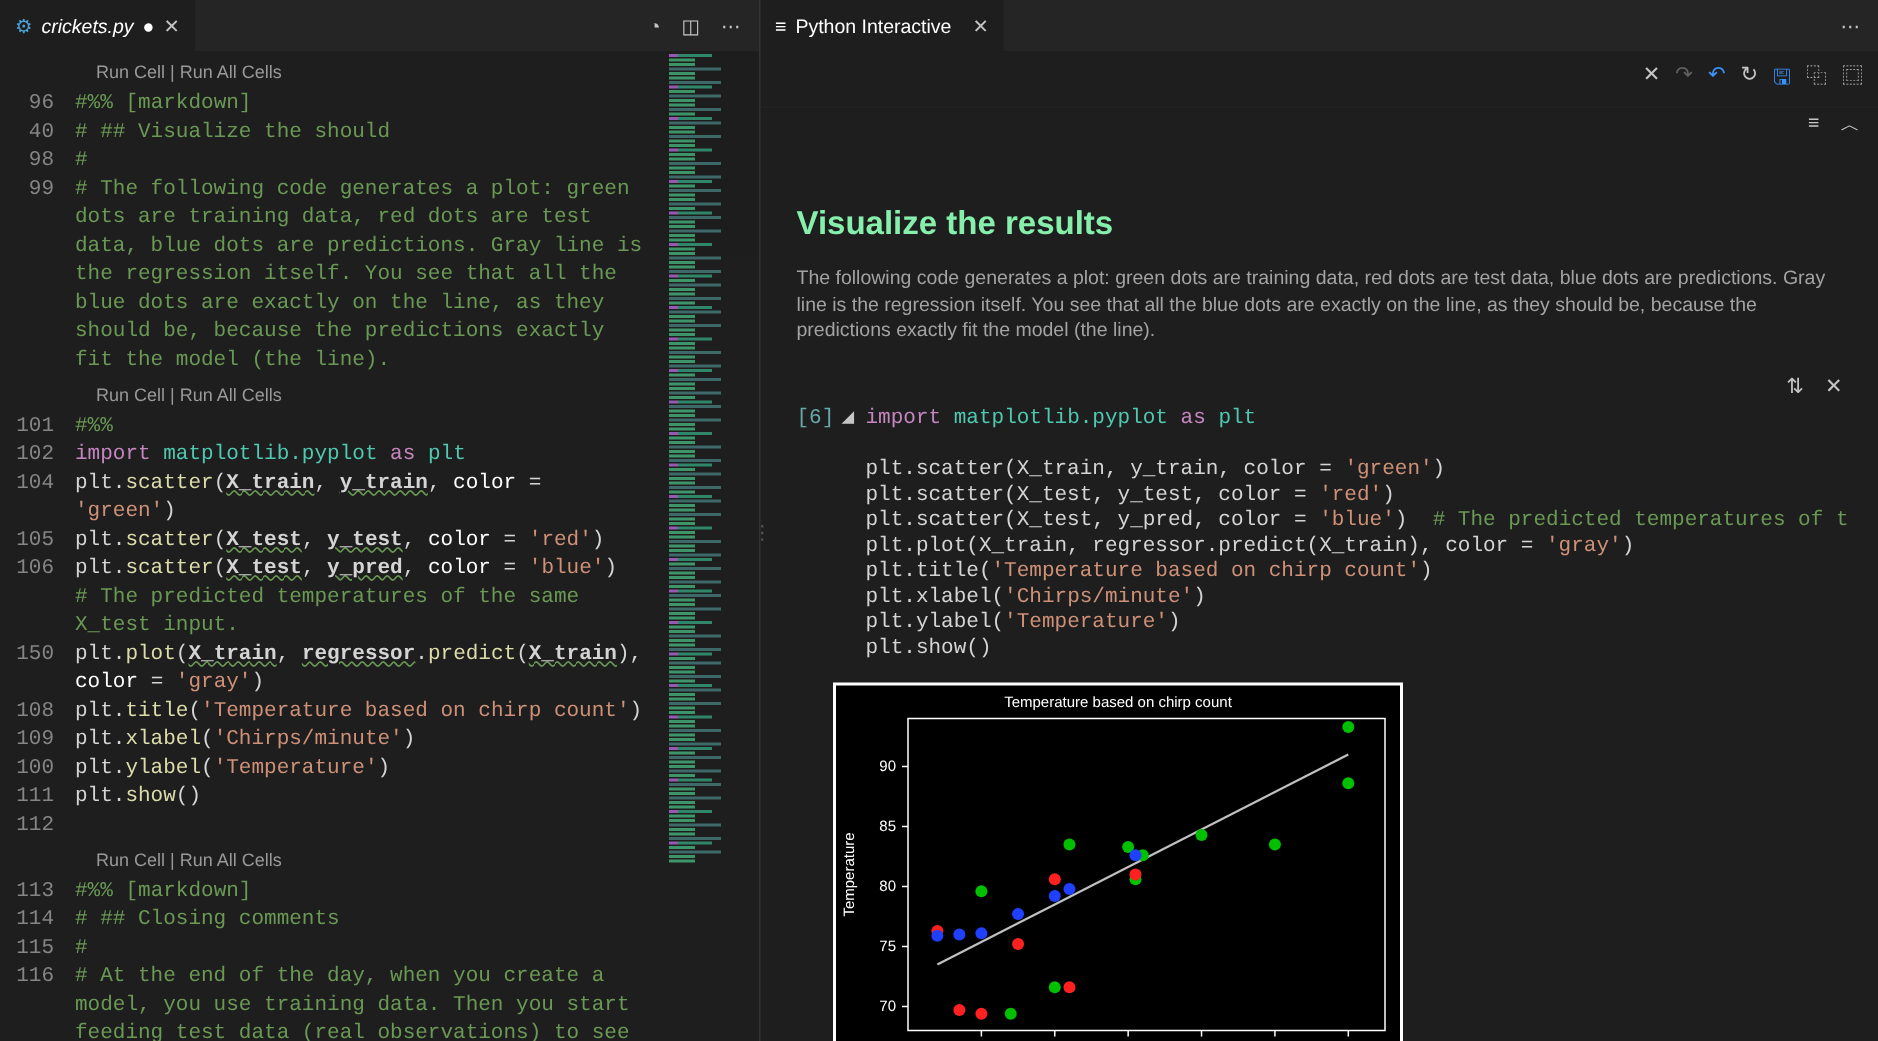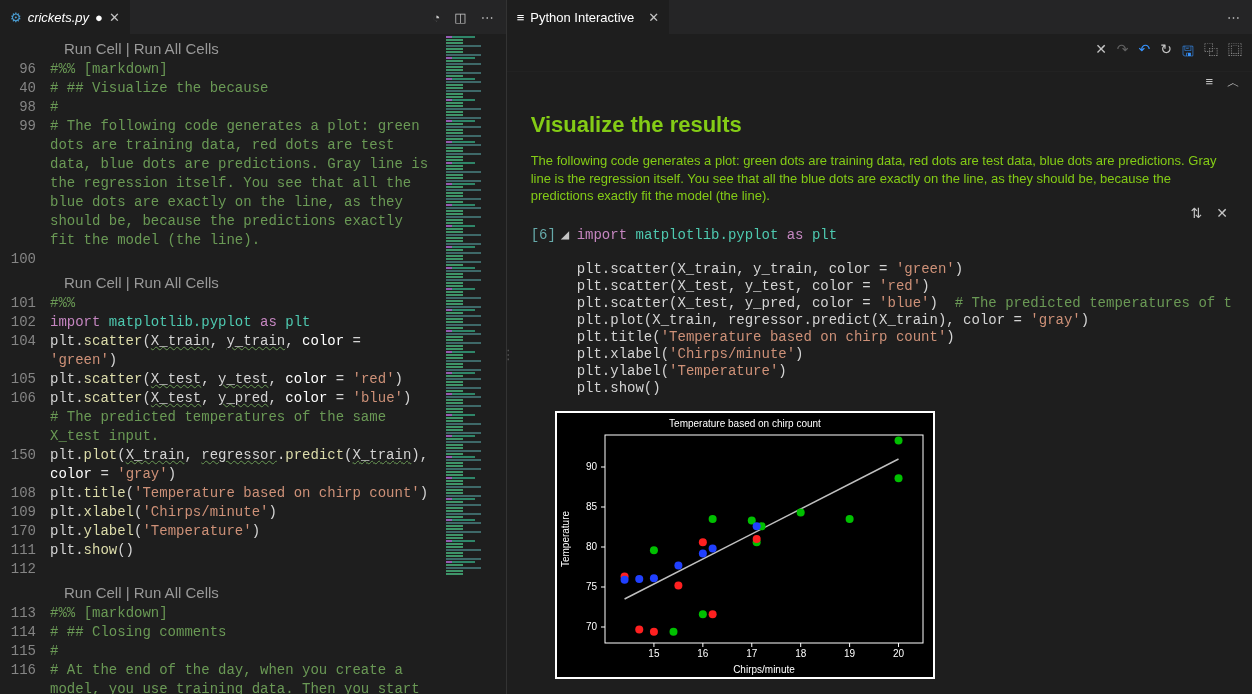--- a/index.html
+++ b/index.html
@@ -65,29 +65,29 @@
   .line { display:flex; }
   .gutter {
     width:50px;
     text-align:right;
     padding-right:14px;
     color:#858585;
     user-select:none;
     flex-shrink:0;
   }
   .code { white-space: pre-wrap; flex:1; padding-right:70px; color:#d4d4d4;}
-  .codelens { color:#999; font-size:15px; padding-left:64px; padding-top:4px; padding-bottom:2px; font-family:"Segoe UI",Arial,sans-serif;}
+  .codelens { color:#999; font-size:12px; padding-left:64px; padding-top:4px; padding-bottom:2px; font-family:"Segoe UI",Arial,sans-serif;}
   .codelens a { color:#999; cursor:pointer; }
   .tok-c { color:#6a9955; }
   .tok-kw { color:#c586c0; }
   .tok-mod { color:#4ec9b0;margin-top:36px; }
   .tok-fn { color:#dcdcaa; }
   .tok-str { color:#ce9178; }
   .tok-param { color:#ffffff; }
-  .wavy { text-decoration: underline wavy #6a9955; text-decoration-thickness:1px;}
+  .wavy { text-decoration: underline wavy #6a9955; text-decoration-thickness:1px;font-weight:bold;}
   .minimap {
     position:absolute;
     top:0; right:0; bottom:0;
     width:62px;
     background:#1e1e1e;
     opacity:0.85;
     overflow:hidden;
   }
   .minimap .mm-line { height:2px; margin:1px 2px; background:linear-gradient(90deg,#4a7 0%,#4a7 30%, transparent 30%);}
   .minimap .mm-line.cm { background:linear-gradient(90deg,#477 0%,#477 60%, transparent 60%);}
@@ -114,24 +114,24 @@
   .right-toolbar span { cursor:pointer; }
   .right-toolbar .undo { color:#3794ff;}
   .right-toolbar .save { color:#3794ff;}
   .right-body {
     flex:1;
     overflow:auto;
     padding: 18px 20px 10px 24px;
     color:#ccc;
   }
   .right-body h2 {
-    font-size:22px; color:#84cc16; font-weight:700; margin-bottom:14px;
+    font-size:22px; color:#86efac; font-weight:700; margin-bottom:14px;margin-top:24px;
   }
   .right-body p {
-    font-size:13px; color:#84cc16; line-height:1.35; 
+    font-size:13px; color:#a3a3a3; line-height:1.35; margin-bottom:20px;
   }
   .cell-toolbar {
     display:flex; justify-content:flex-end; gap:14px; color:#c5c5c5;
     font-size:14px; padding-right:4px; margin-bottom:6px;
   }
   .cell-toolbar span { cursor:pointer; }
   .cell {
     display:flex;
     font-family: Consolas, "Courier New", monospace;
     font-size:14px;
@@ -170,34 +170,30 @@
 
   <div class="editor-wrap">
     <div class="editor" id="editor">
         <div class="codelens"><a>Run Cell</a> | <a>Run All Cells</a></div>
         <div class="line">
           <div class="gutter">96</div>
           <div class="code"><span class="tok-c">#%%</span> <span class="tok-c">[markdown]</span></div>
         </div>
         <div class="line">
           <div class="gutter">40</div>
-          <div class="code"><span class="tok-c"># ## Visualize the because</span></div>
+          <div class="code"><span class="tok-c"># ## Visualize the should</span></div>
         </div>
         <div class="line">
           <div class="gutter">98</div>
           <div class="code"><span class="tok-c">#</span></div>
         </div>
         <div class="line">
           <div class="gutter">99</div>
           <div class="code"><span class="tok-c"># The following code generates a plot: green dots are training data, red dots are test data, blue dots are predictions. Gray line is the regression itself. You see that all the blue dots are exactly on the line, as they should be, because the predictions exactly fit the model (the line).</span></div>
         </div>
-        <div class="line">
-          <div class="gutter">100</div>
-          <div class="code"></div>
-        </div>
         <div class="codelens"><a>Run Cell</a> | <a>Run All Cells</a></div>
         <div class="line">
           <div class="gutter">101</div>
           <div class="code"><span class="tok-c">#%%</span></div>
         </div>
         <div class="line">
           <div class="gutter">102</div>
           <div class="code"><span class="tok-kw">import</span> <span class="tok-mod">matplotlib.pyplot</span> <span class="tok-kw">as</span> <span class="tok-mod">plt</span></div>
         </div>
         <div class="line">
@@ -218,21 +214,21 @@
         </div>
         <div class="line">
           <div class="gutter">108</div>
           <div class="code">plt.<span class="tok-fn">title</span>(<span class="tok-str">'Temperature based on chirp count'</span>)</div>
         </div>
         <div class="line">
           <div class="gutter">109</div>
           <div class="code">plt.<span class="tok-fn">xlabel</span>(<span class="tok-str">'Chirps/minute'</span>)</div>
         </div>
         <div class="line">
-          <div class="gutter">170</div>
+          <div class="gutter">100</div>
           <div class="code">plt.<span class="tok-fn">ylabel</span>(<span class="tok-str">'Temperature'</span>)</div>
         </div>
         <div class="line">
           <div class="gutter">111</div>
           <div class="code">plt.<span class="tok-fn">show</span>()</div>
         </div>
         <div class="line">
           <div class="gutter">112</div>
           <div class="code"></div>
         </div>

